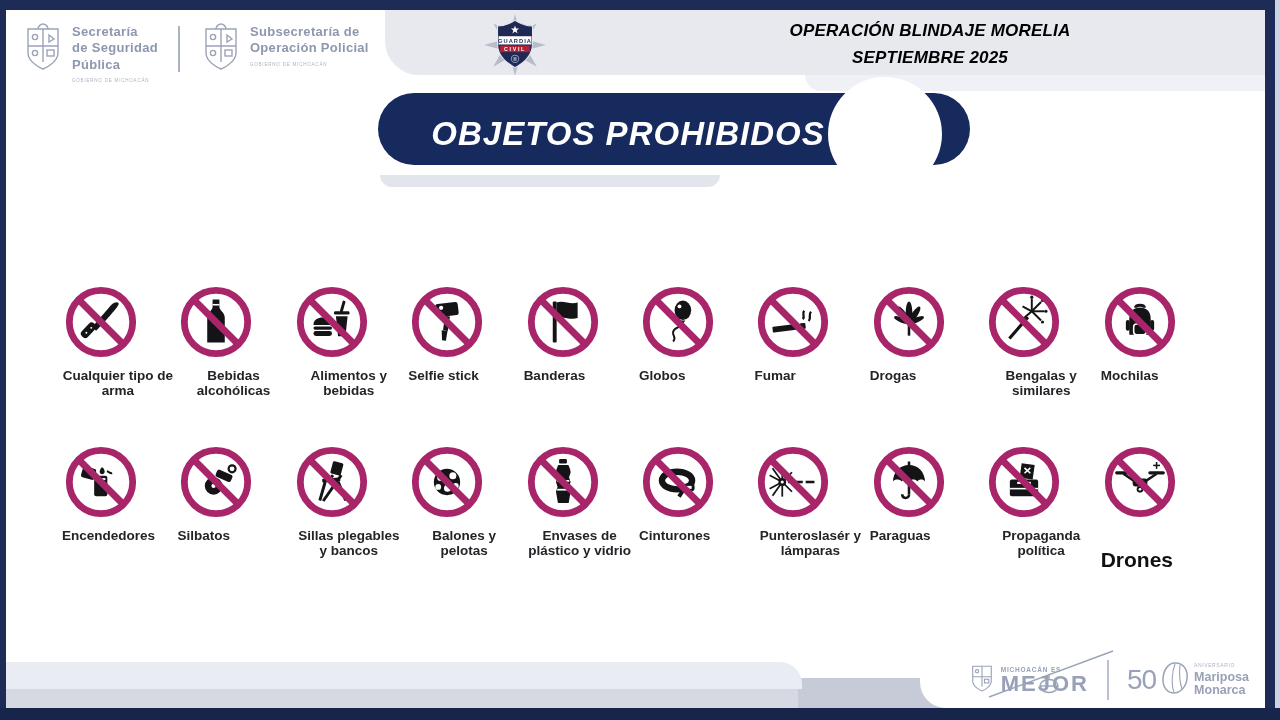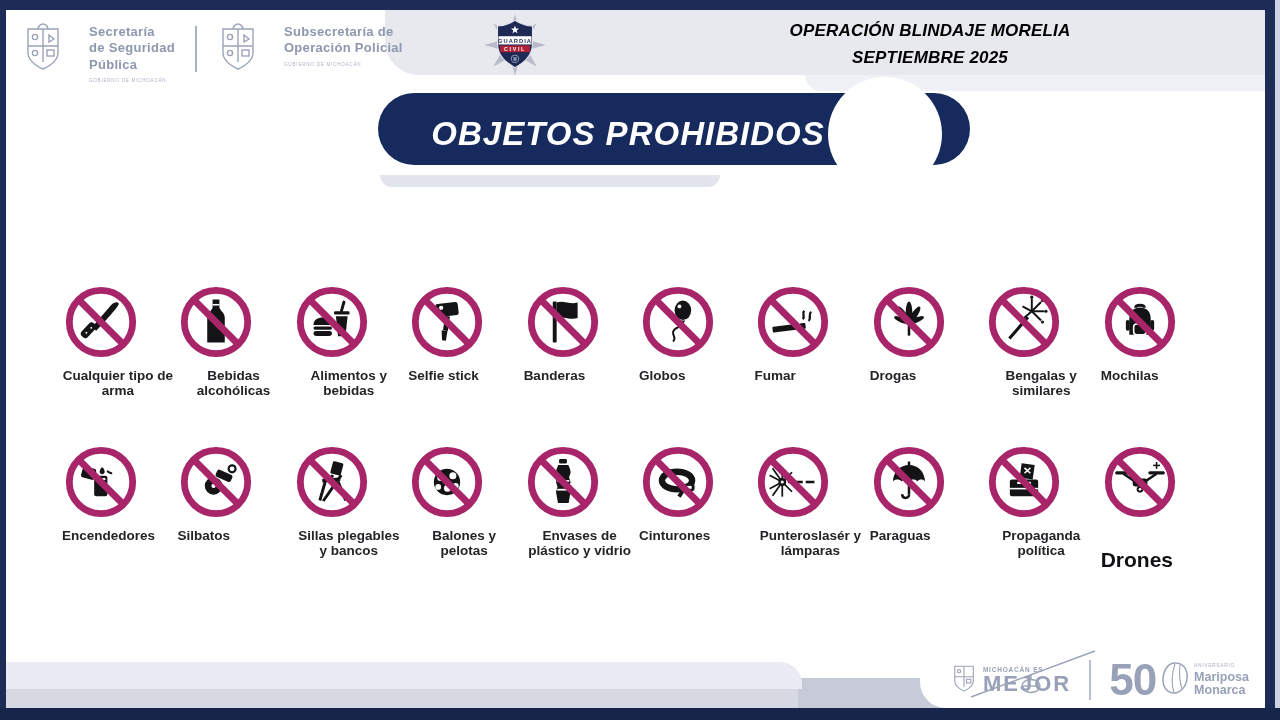--- a/index.html
+++ b/index.html
@@ -13,21 +13,21 @@
   .frame-right-light{right:0;top:0;width:5px;height:720px;background:#ccd4e3}
   .frame-right{right:5px;top:0;width:10px;height:720px;background:#1d2b57}
   .frame-bottom{left:0;bottom:0;width:1280px;height:12px;background:#18254a}
 
   
   .header-gray{left:385px;right:15px;top:10px;height:65px;background:#e7e9ef;
                border-radius:0 0 0 34px}
   .header-gray2{left:805px;right:15px;top:75px;height:16px;background:#eff1f6;
                 border-radius:0 0 0 18px}
   .header-left{left:22px;top:22px;display:flex;align-items:flex-start;gap:14px}
-  .agency{display:flex;gap:25px;align-items:flex-start}
+  .agency{display:flex;gap:8px;align-items:flex-start}
   .agency-text{color:#8d97ae;padding-top:2px}
   .agency-line{font-size:13px;font-weight:bold;line-height:1.25;letter-spacing:.3px}
   .agency-caption{font-size:4.5px;letter-spacing:.8px;margin-top:5px;color:#aab2c4}
   .agency-divider{width:2px;height:46px;background:#aab2c4;margin:4px 6px 0 6px}
   .badge{left:481px;top:9px;width:68px;height:74px}
   .op-title{left:690px;top:17px;width:480px;text-align:center;color:#000000;
             font-style:italic;font-weight:bold;font-size:17px;line-height:1.6;
             letter-spacing:.2px}
 
   
@@ -61,21 +61,21 @@
          border-radius:0 22px 0 0}
   .logo-panel{left:920px;right:15px;top:652px;height:56px;background:#ffffff;
               border-radius:26px 0 0 26px;display:flex;align-items:center;
               justify-content:flex-end;gap:18px;padding-right:16px;box-sizing:border-box}
   .mich-logo{display:flex;align-items:center;gap:6px;position:relative;color:#98a1b8}
   .mich-text .small{font-size:6.5px;font-weight:bold;letter-spacing:.8px}
   .mich-text .big{font-size:22px;font-weight:bold;letter-spacing:2px;line-height:1}
   .cable-overlay{position:absolute;left:18px;top:-14px;pointer-events:none}
   .footer-divider{width:2px;height:40px;background:#b9c0d2}
   .anniv-logo{display:flex;align-items:center;gap:4px;color:#98a1b8}
-  .anniv-number{font-size:44px;font-weight:bold;line-height:1;letter-spacing:-1px}
+  .anniv-number{font-size:28px;font-weight:normal;line-height:1;letter-spacing:-1px}
   .anniv-text{display:flex;flex-direction:column;line-height:1.05}
   .anniv-small{font-size:5px;letter-spacing:.6px;margin-bottom:2px;color:#aab2c4}
   .anniv-line{font-size:12.5px;font-weight:bold}
 </style>
 </head>
 <body>
 
 <div class="abs frame-top"></div>
 <div class="abs frame-left"></div>
 <div class="abs frame-right-light"></div>

